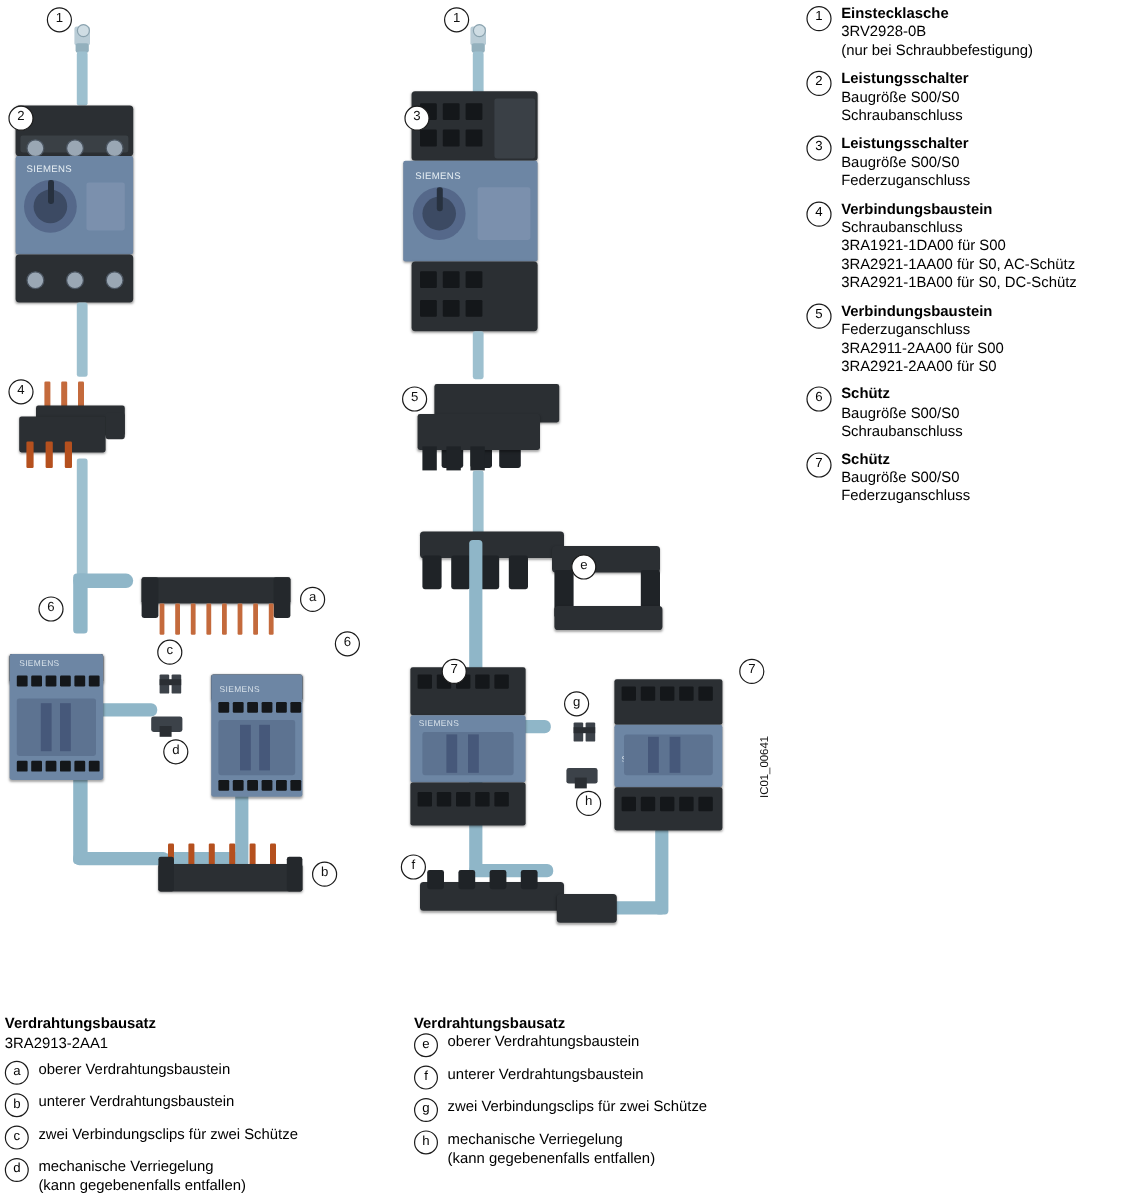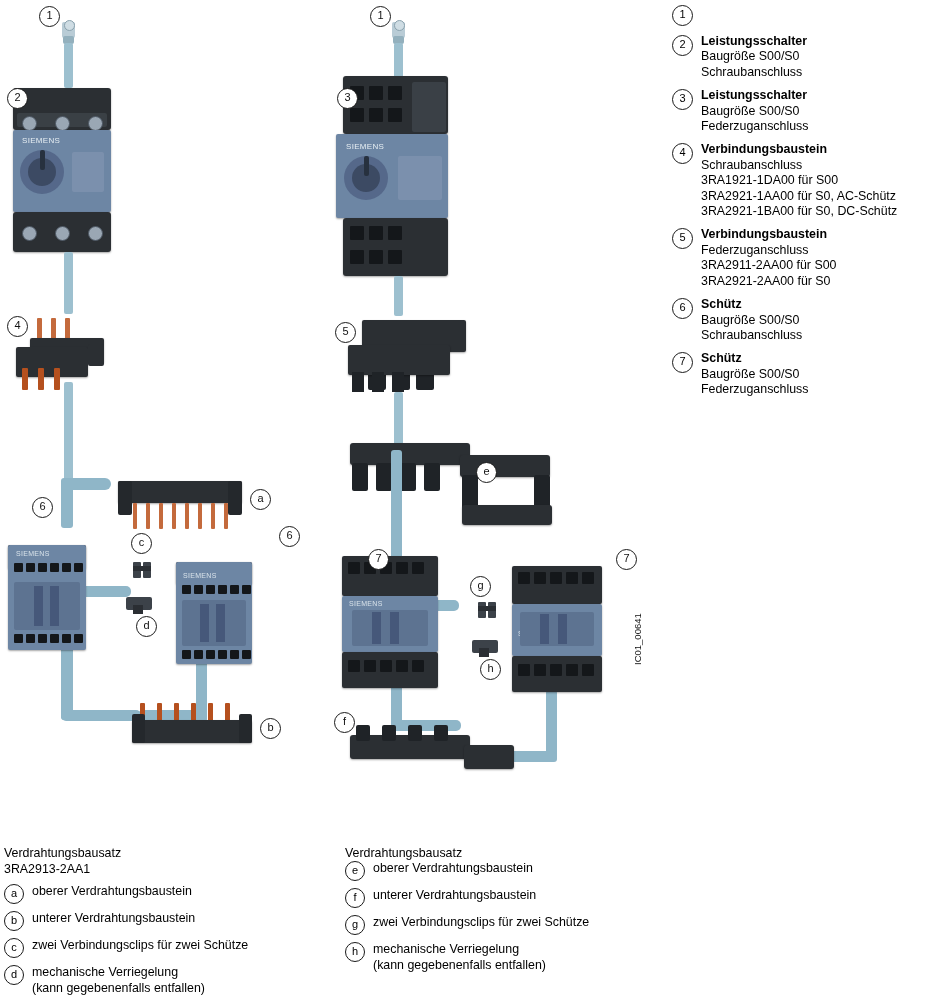--- a/index.html
+++ b/index.html
@@ -18,21 +18,21 @@
   .legend .row{display:flex;margin-bottom:8px;}
   .legend .num{
     flex:0 0 19px;width:19px;height:19px;border:1.2px solid #1a1a1a;border-radius:50%;
     font-size:11px;line-height:17px;text-align:center;margin-right:8px;margin-top:1px;background:#fff;
   }
   .legend .txt{font-size:12.4px;line-height:15.4px;}
   .legend .txt b{font-weight:bold;}
 
   
   .botlegend{position:absolute;font-size:12.4px;line-height:16px;}
-  .botlegend .hd{font-weight:normal;}
+  .botlegend .hd{font-weight:bold;}
   .botlegend .sub{margin-bottom:7px;}
   .botlegend .row{display:flex;align-items:flex-start;margin-bottom:7px;}
   .botlegend .num{
     flex:0 0 18px;width:18px;height:18px;border:1.2px solid #1a1a1a;border-radius:50%;
     font-size:11px;line-height:16px;text-align:center;margin-right:8px;background:#fff;
   }
   .botlegend .txt{font-size:12.4px;line-height:15.5px;}
 
   
   .cable{position:absolute;background:#9dc0cf;border-radius:2px;}
@@ -354,20 +354,25 @@
     <div class="blk dark2" style="left:434px;top:725px;width:14px;height:16px;border-radius:2px;"></div>
     <div class="blk dark shadow" style="left:464px;top:745px;width:50px;height:24px;border-radius:3px;"></div>
   </div>
 
   <div class="vert-code" style="left:632px;top:665px;">IC01_00641</div>
 
   <div class="legend">
 
     <div class="row">
       <div class="num">1</div>
+      <div class="txt">
+        <b>Einstecklasche</b><br>
+        <span>3RV2928-0B</span><br>
+        <span>(nur bei Schraubbefestigung)</span>
+      </div>
     </div>
 
     <div class="row">
       <div class="num">2</div>
       <div class="txt">
         <b>Leistungsschalter</b><br>
         <span>Baugröße S00/S0</span><br>
         <span>Schraubanschluss</span>
       </div>
     </div>

